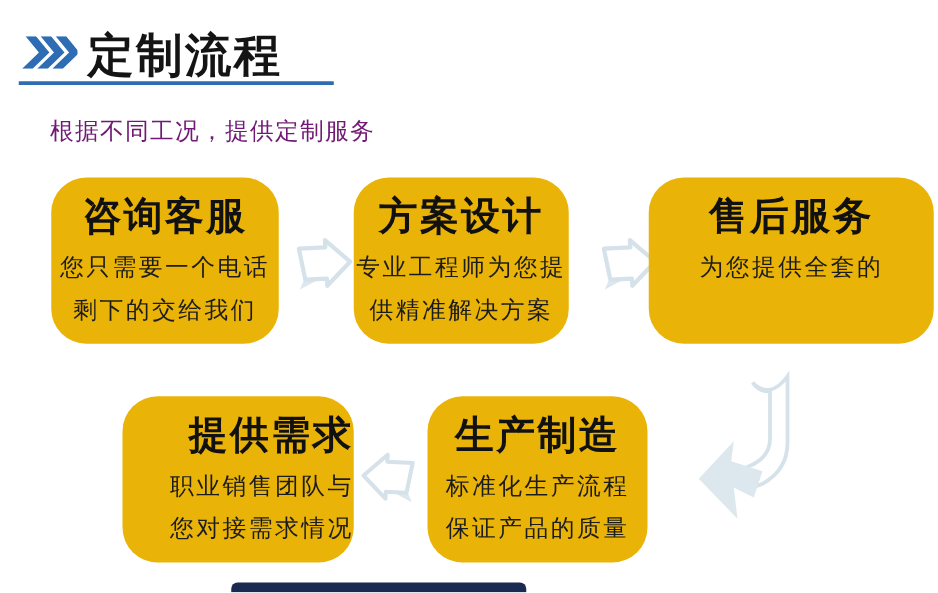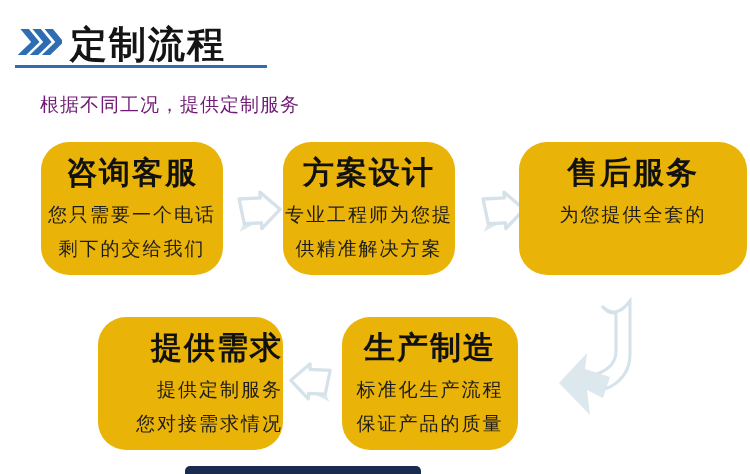--- a/index.html
+++ b/index.html
@@ -93,21 +93,21 @@
     <div class="box-line first">为您提供全套的</div>
   </div>
 
   <svg class="conn" id="arrowCurve" viewBox="0 0 82 124">
     <path d="M46 10 Q60 24 74 5 L74 58 Q74 80 54 91 L46 94 L41 78 Q60 71 60 55 L60 17 Q52 18 46 10 Z" fill="#ffffff" stroke="#d5e2ea" stroke-width="3"></path>
     <polygon points="3,87 31,57 29,73 54,81 47,102 31,94 34,119" fill="#dce7ee"></polygon>
   </svg>
 
   <div class="box" id="box4">
     <div class="box-title">提供需求</div>
-    <div class="box-line first">提供定制服务</div>
+    <div class="box-line first">职业销售团队与</div>
     <div class="box-line">您对接需求情况</div>
   </div>
 
   <svg class="conn" id="arrow3" viewBox="0 0 52 46">
     <g transform="translate(52,0) scale(-1,1)">
       <polygon points="10,36 21,37 6,44" fill="#dce7ee"></polygon>
       <path d="M7 10 L29 10 L29 4 L49 23 L29 42 L29 36 L11 36 Z" fill="#ffffff" stroke="#d5e2ea" stroke-width="3.5" stroke-linejoin="round"></path>
     </g>
   </svg>
 

